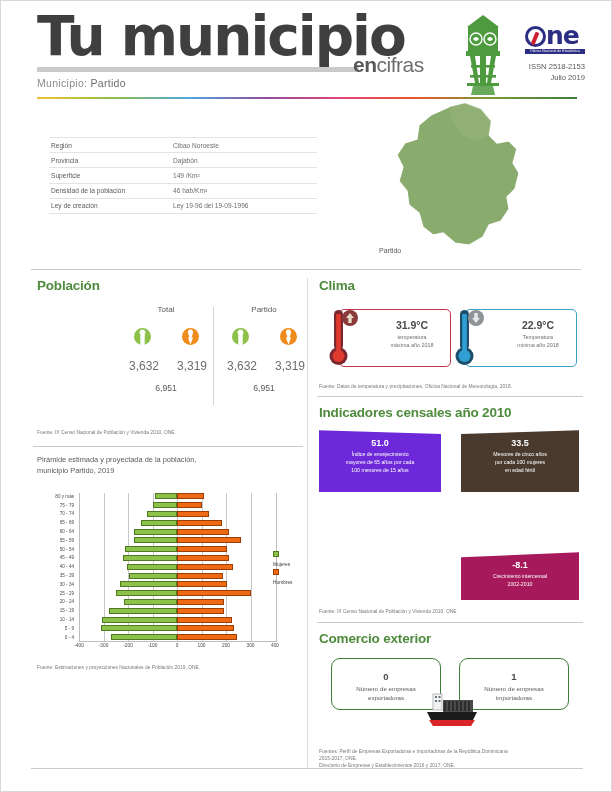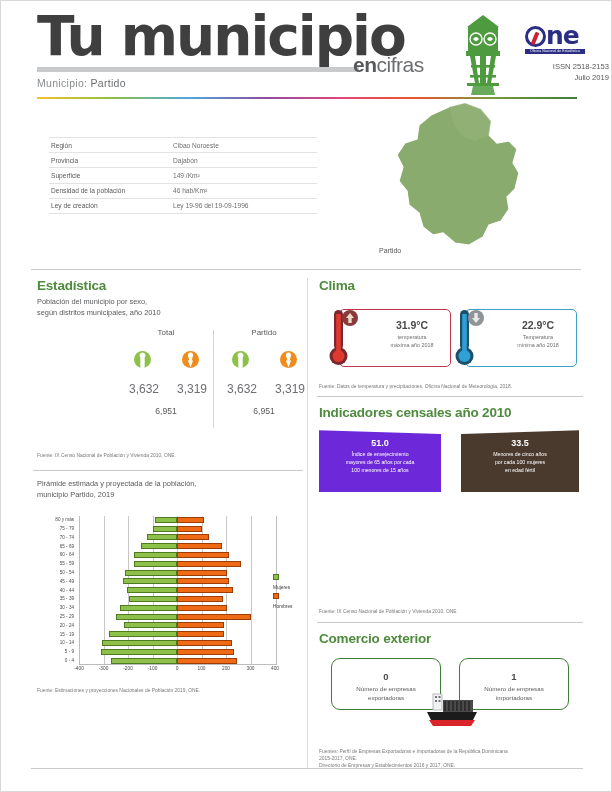--- a/index.html
+++ b/index.html
@@ -38,21 +38,21 @@
   .rainbow{
     position:absolute;left:36px;top:96px;width:540px;height:2.2px;
     background:linear-gradient(to right,#f2c230 0%,#8fbe45 14%,#4fa9dd 28%,#8e4f9e 42%,#e0457b 56%,#e8562a 70%,#7a9a3a 84%,#3e7d3a 100%);
   }
   
   .one-logo{position:absolute;left:524px;top:24px;width:60px;}
   .one-word{font-family:"DejaVu Sans",sans-serif;font-weight:bold;font-size:25px;color:#2b2e83;line-height:.9;letter-spacing:-1px;}
   .one-o{display:inline-block;width:21px;height:21px;border-radius:50%;border:3.5px solid #2b2e83;position:relative;vertical-align:-3px;box-sizing:border-box;}
   .one-o:after{content:"";position:absolute;left:5px;top:3px;width:4px;height:13px;background:#cf2030;transform:rotate(22deg);border-radius:1px;}
   .one-sub{font-size:3.4px;color:#2b2e83;background:#2b2e83;color:#fff;text-align:center;letter-spacing:.1px;padding:.5px 0;margin-top:1px;}
-  .issn{position:absolute;left:528px;top:60px;width:80px;text-align:right;font-size:7.6px;color:#58595b;line-height:1.45;}
+  .issn{position:absolute;left:504px;top:60px;width:80px;text-align:right;font-size:7.6px;color:#58595b;line-height:1.45;}
 
   
   .tower{position:absolute;left:452px;top:12px;width:60px;height:85px;}
 
   
   .infoblock{position:relative;height:150px;}
   .info-table{position:absolute;left:48px;top:18px;width:268px;font-size:6.6px;color:#58595b;border-collapse:collapse;}
   .info-table td{padding:3.6px 0 3.6px 2px;border-bottom:.6px solid #e3e3e3;}
   .info-table tr:first-child td{border-top:.6px solid #e3e3e3;}
   .info-table td.k{width:120px;}
@@ -209,23 +209,21 @@
     <div class="map-label">Partido</div>
   </div>
 
   <div class="hrule" style="margin:0 30px;"></div>
 
   <div class="body" style="height:520px;">
     <div class="vdiv"></div>
 
     <div class="col-left">
 
-      <h2 class="sect">Estadística</h2>
-      <div class="sub" style="white-space:pre-line">Población del municipio por sexo,
-según distritos municipales, año 2010</div>
+      <h2 class="sect">Población</h2>
 
       <div class="demo-wrap">
         <div class="demo-split"></div>
 
         <div class="demo-col c1">
           <div class="demo-title">Total</div>
           <div class="figs">
             <div class="fig">
               <svg class="icon-person" viewBox="0 0 17 24">
                 <circle cx="8.5" cy="8.5" r="8.5" fill="#8ec14a"></circle>
@@ -441,20 +439,25 @@
           <div class="v">51.0</div>
           <div class="c" style="white-space:pre-line">Índice de envejecimiento
 mayores de 65 años por cada
 100 menores de 15 años</div>
         </div>
         <div class="ind" style="left:148px;top:4px;width:118px;height:62px;background:#4a3a2e;clip-path:polygon(0 6%,100% 0,100% 100%,0 100%);">
           <div class="v">33.5</div>
           <div class="c" style="white-space:pre-line">Menores de cinco años
 por cada 100 mujeres
 en edad fértil</div>
+        </div>
+        <div class="ind" style="left:148px;top:126px;width:118px;height:48px;background:#a6195b;clip-path:polygon(0 10%,100% 0,100% 100%,0 100%);">
+          <div class="v">-8.1</div>
+          <div class="c" style="white-space:pre-line">Crecimiento intercensal
+2002-2010</div>
         </div>
       </div>
 
       <div class="fuente" style="padding-top:22px;">Fuente: IX Censo Nacional de Población y Vivienda 2010, ONE</div>
       <div class="hrule" style="margin:2px 0 0 4px;width:266px;"></div>
 
       <h2 class="sect">Comercio exterior</h2>
 
       <div class="com-wrap">
         <div class="com-card" style="left:18px;">

